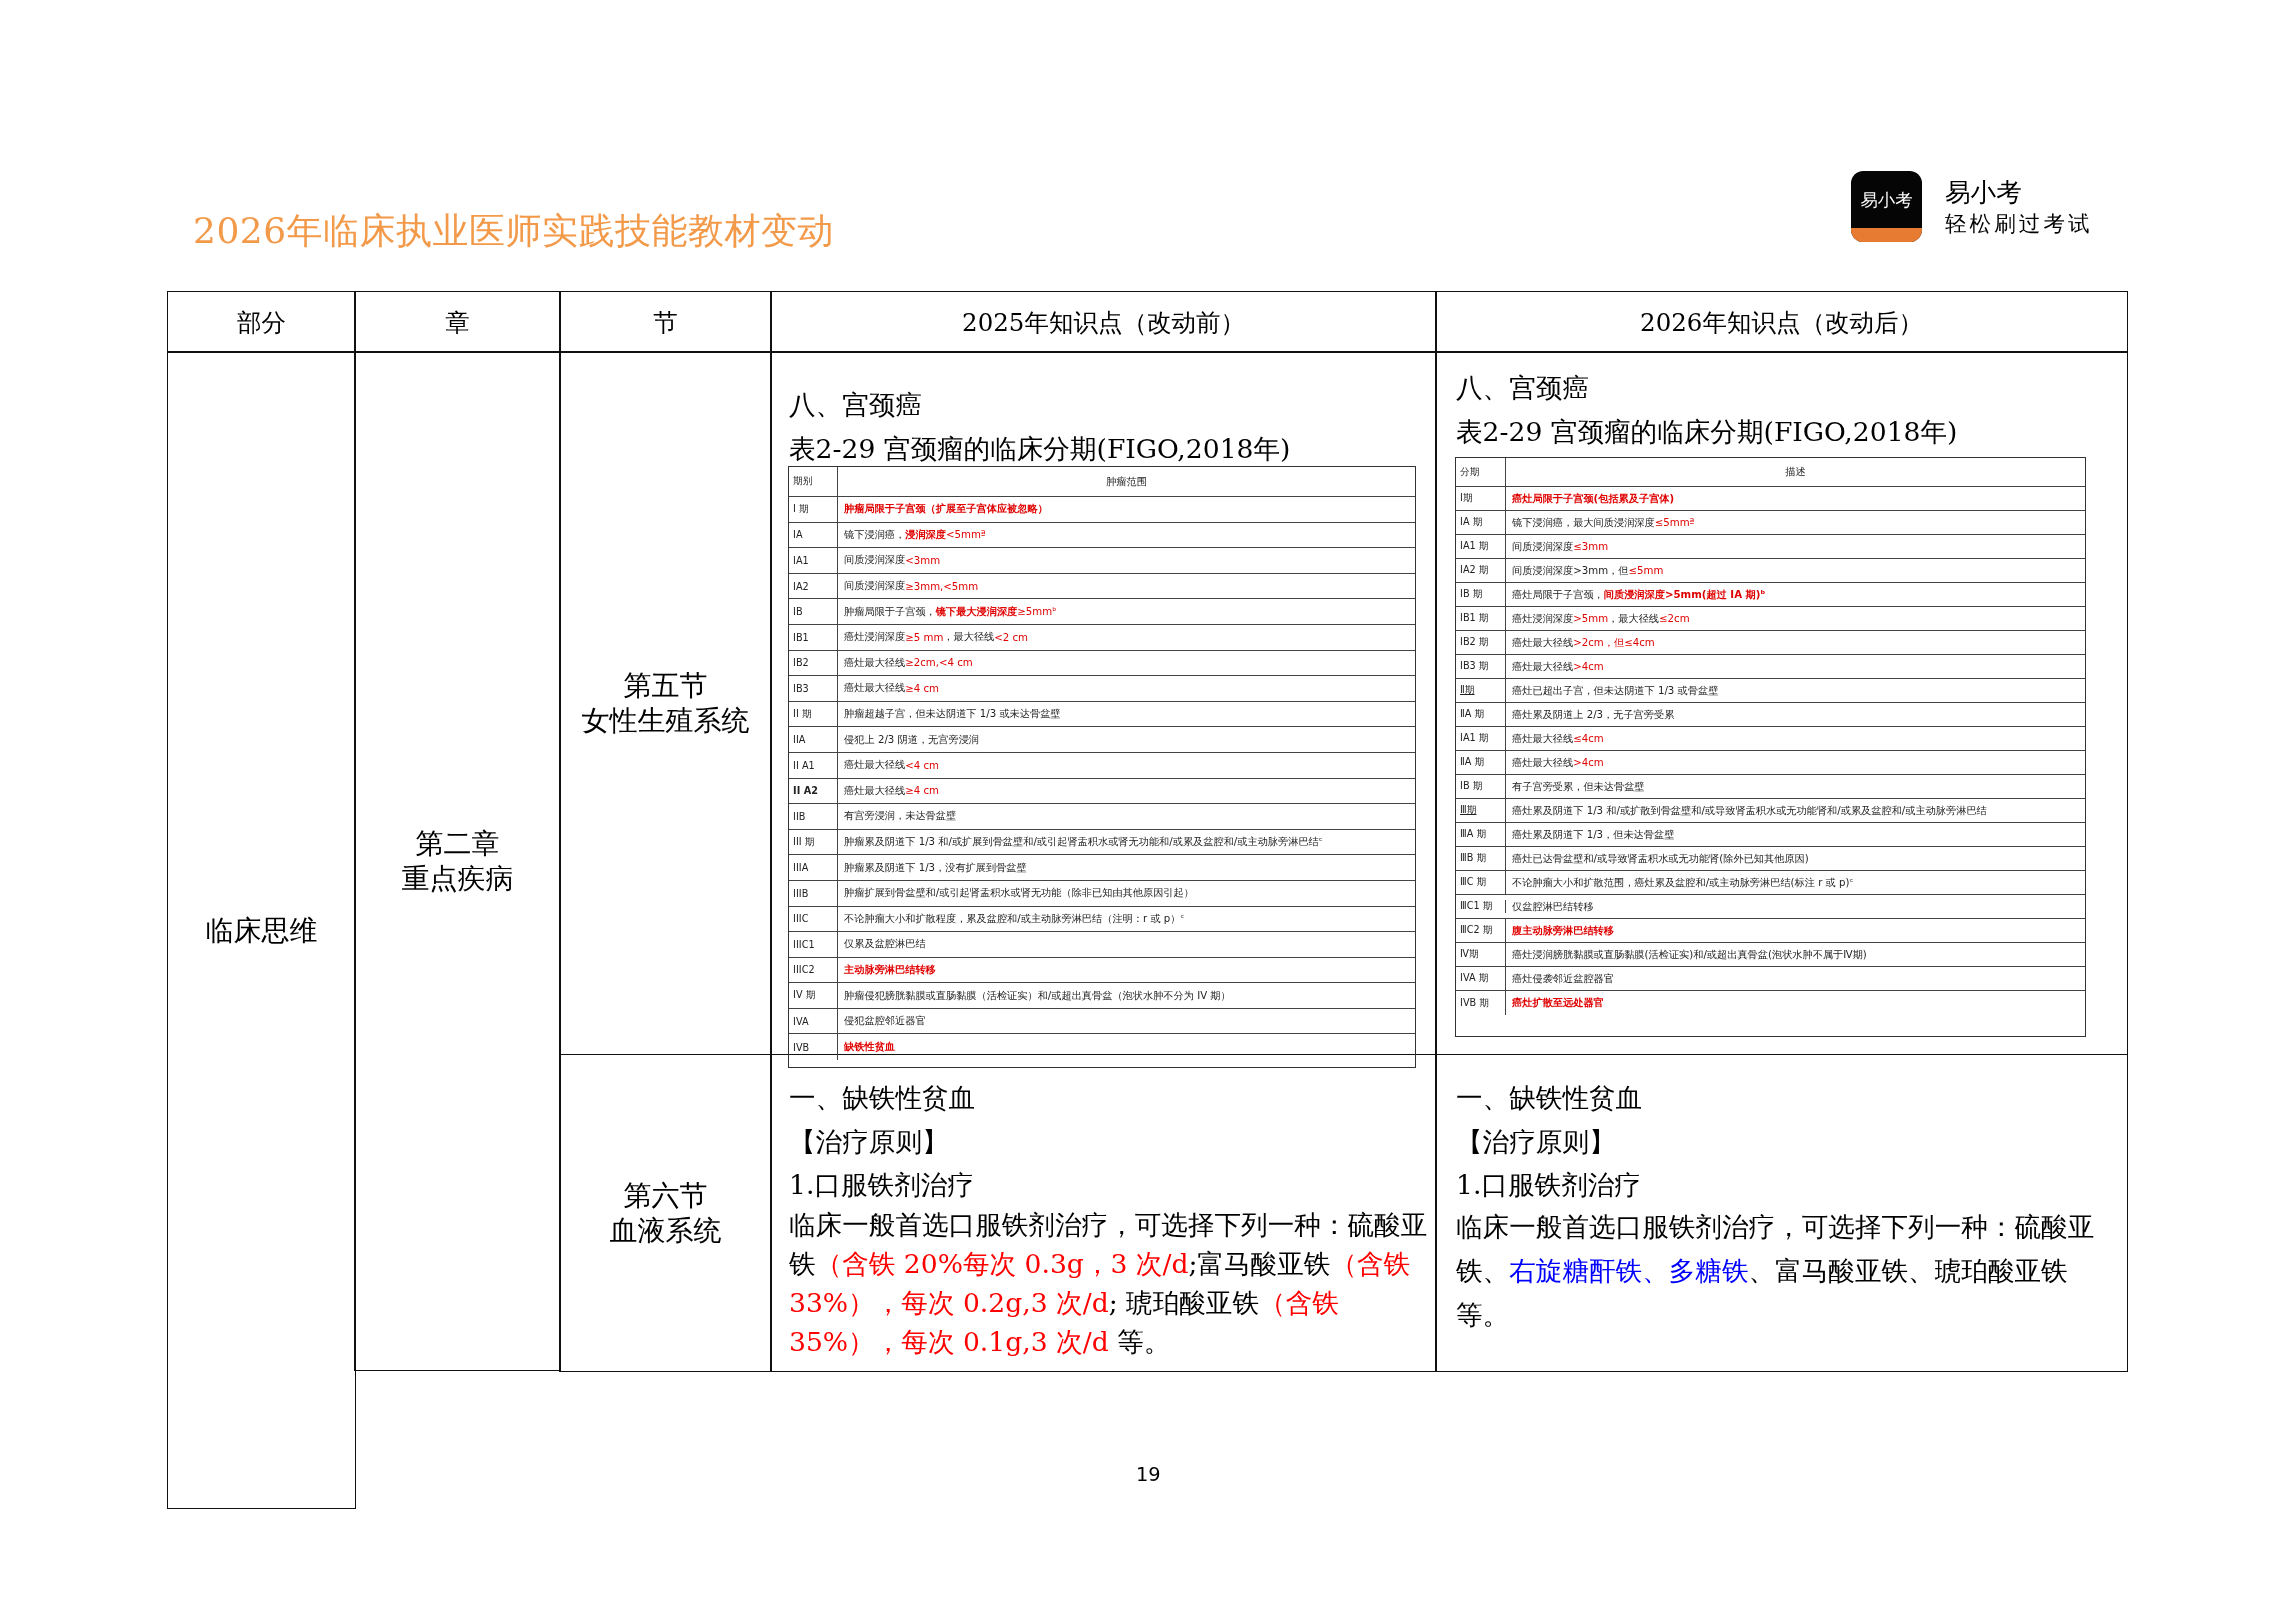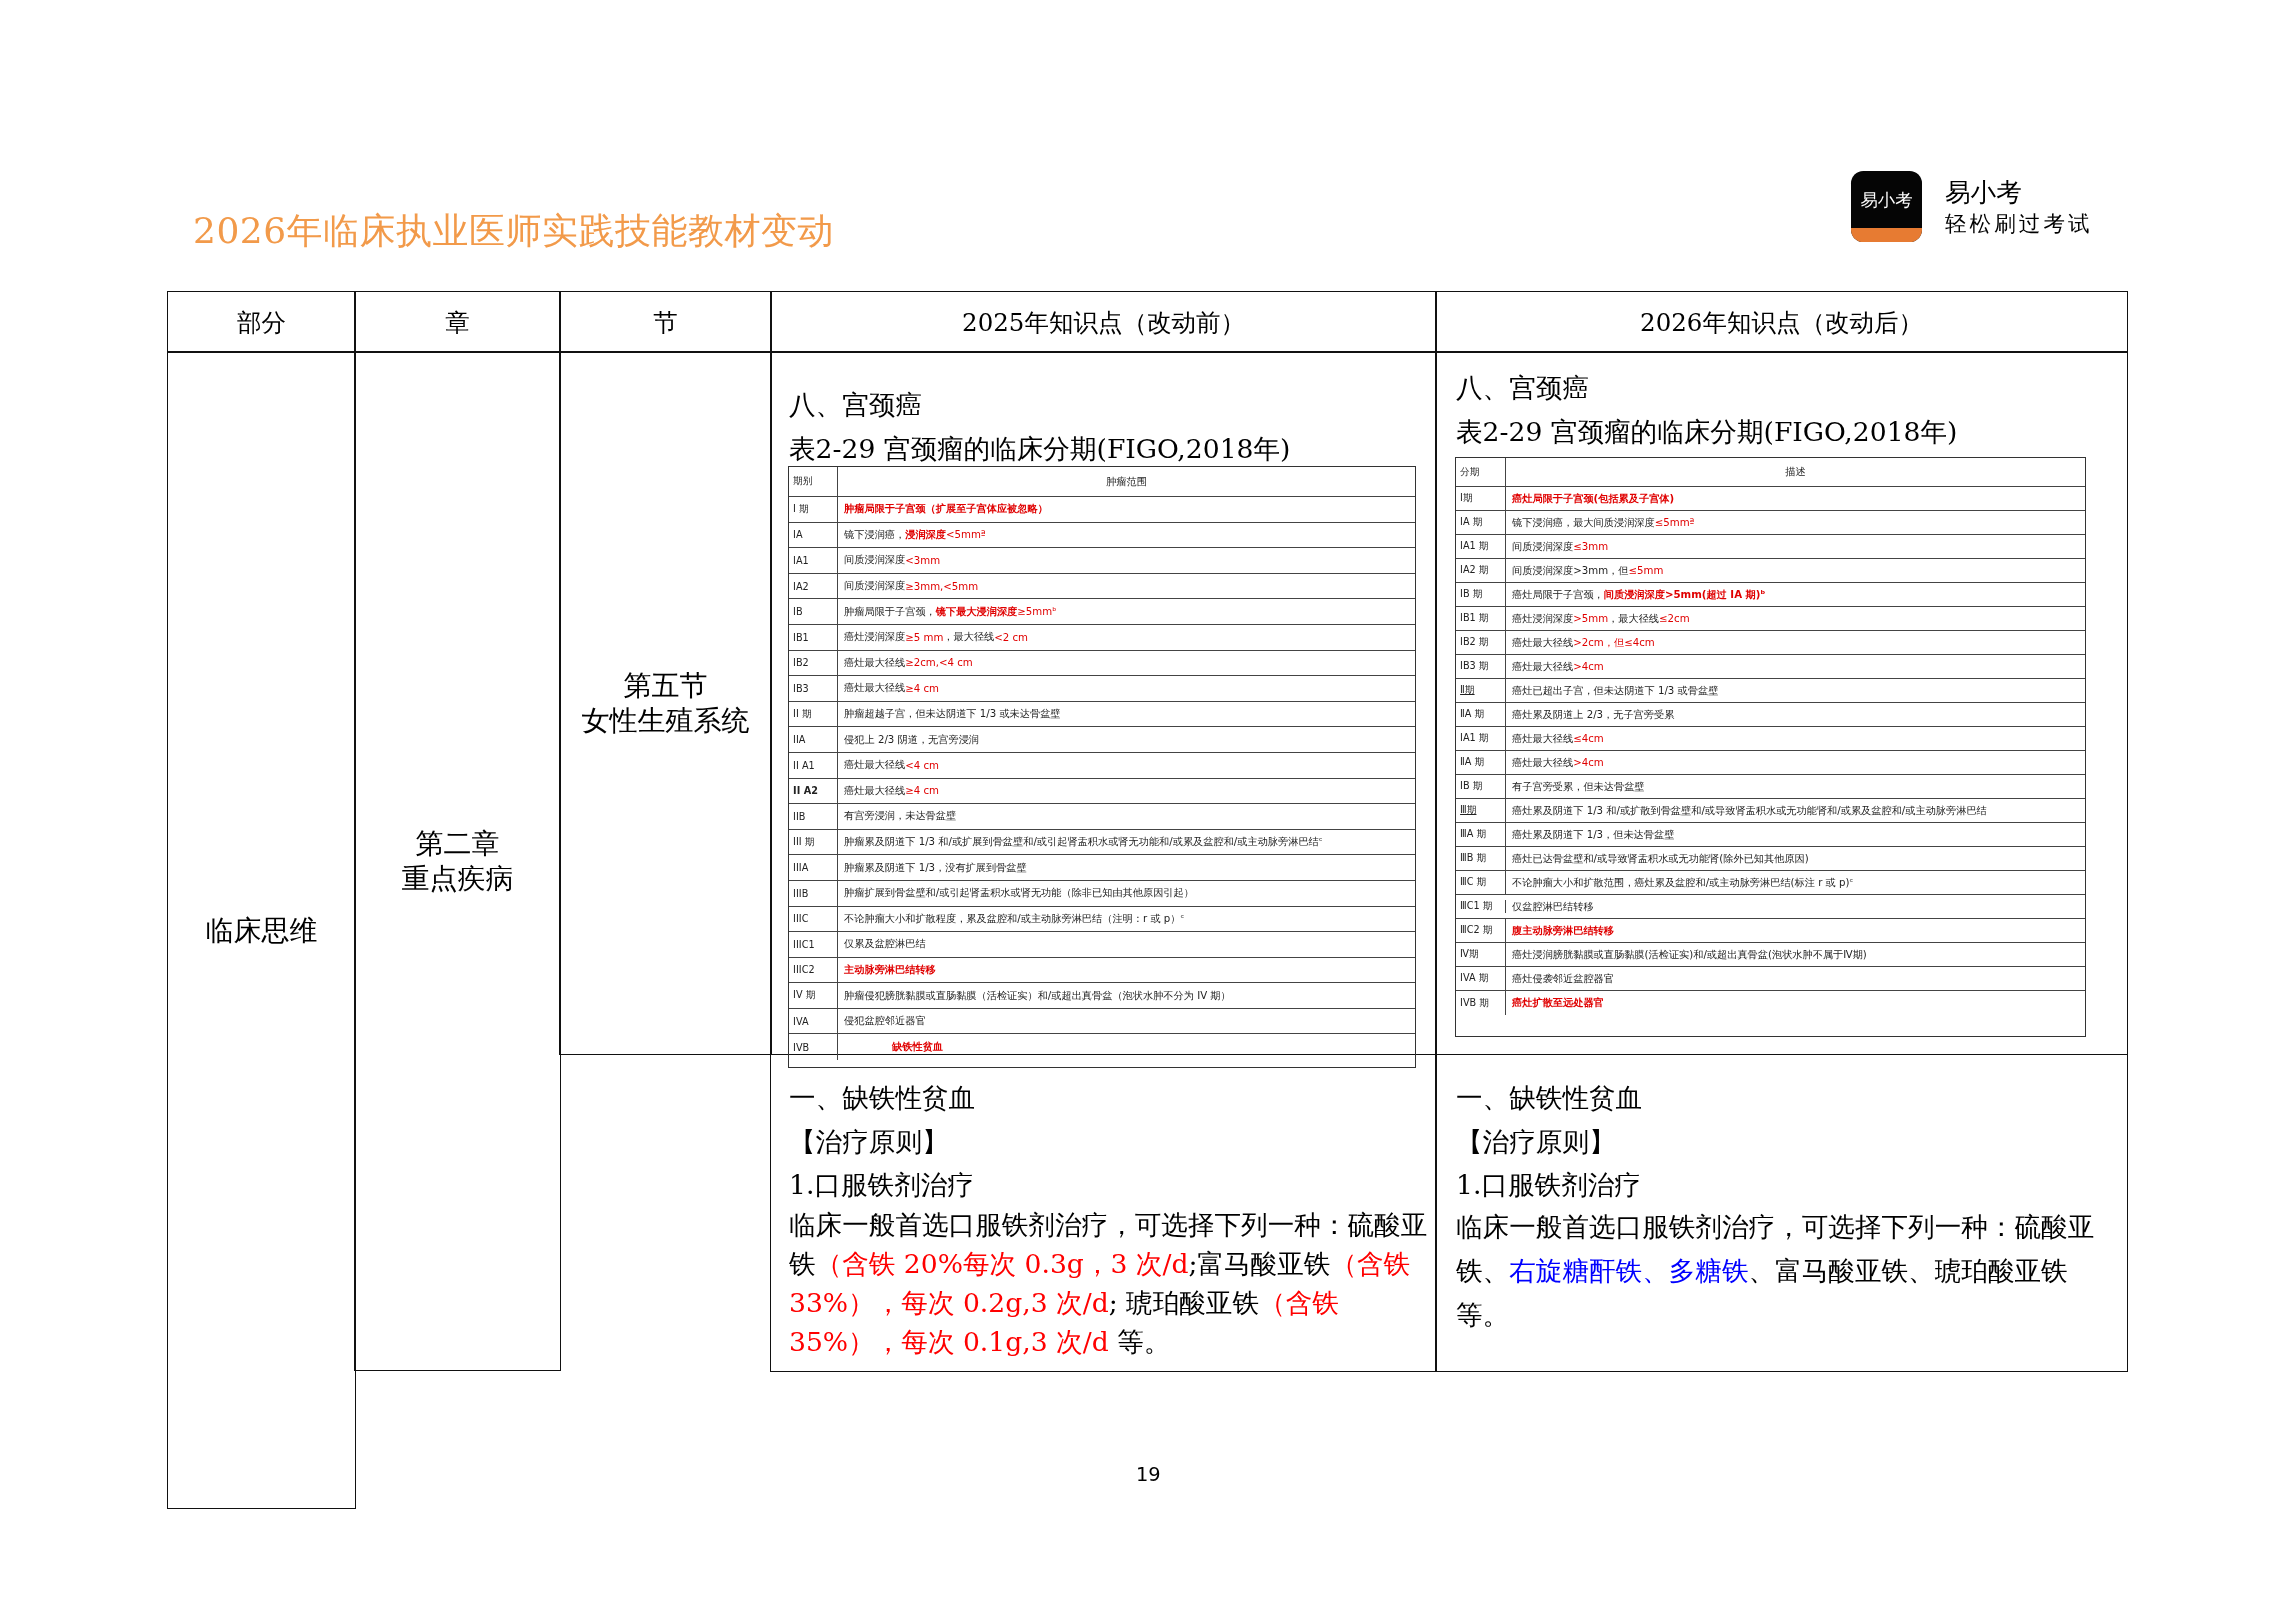--- a/index.html
+++ b/index.html
@@ -74,20 +74,26 @@
 
   <div class="cell center-cell" style="left:392px;top:60px;width:213px;height:704px;">
     <div>
       <div>第五节</div>
       <div>女性生殖系统</div>
     </div>
   </div>
   <div class="cell" style="left:603px;top:60px;width:667px;height:704px;"></div>
   <div class="cell" style="left:1268px;top:60px;width:693px;height:704px;"></div>
 
+  <div class="cell center-cell" style="left:392px;top:763px;width:213px;height:318px;">
+    <div>
+      <div>第六节</div>
+      <div>血液系统</div>
+    </div>
+  </div>
   <div class="cell" style="left:603px;top:763px;width:667px;height:318px;"></div>
   <div class="cell" style="left:1268px;top:763px;width:693px;height:318px;"></div>
 </div>
 
 <div class="content" style="left:789px;top:383px;">
   <div>八、宫颈癌</div>
   <div>表2-29 宫颈瘤的临床分期(FIGO,2018年)</div>
 </div>
 <div class="fig" id="fig-before" style="left:788px;top:466px;width:628px;height:602px;">
     <div class="row head" style="height: 30px;">
@@ -226,21 +232,21 @@
       <div class="desc">
         <span>肿瘤侵犯膀胱黏膜或直肠黏膜（活检证实）和/或超出真骨盆（泡状水肿不分为 IV 期）</span>
       </div>
     </div>
     <div class="row" style="height: 25.6px;">
       <div class="stage" style="width: 49px;">IVA</div>
       <div class="desc">
         <span>侵犯盆腔邻近器官</span>
       </div>
     </div>
-    <div class="row" style="height: 25.6px; gap: 48px;">
+    <div class="row" style="height: 25.6px;">
       <div class="stage" style="width: 49px;">IVB</div>
       <div class="desc">
         <span class="rb">缺铁性贫血</span>
       </div>
     </div>
   </div>
 
 <div class="content" style="left:1456px;top:366px;">
   <div>八、宫颈癌</div>
   <div>表2-29 宫颈瘤的临床分期(FIGO,2018年)</div>

